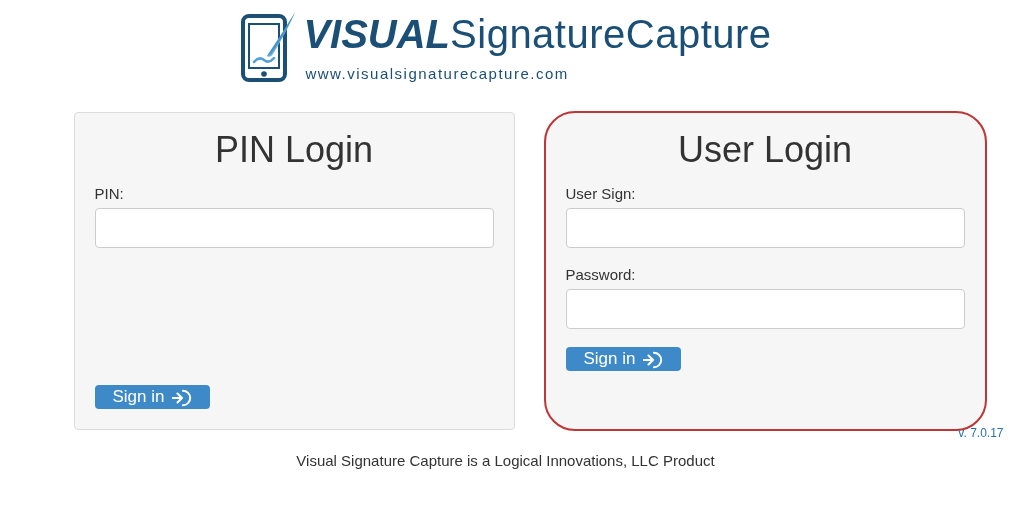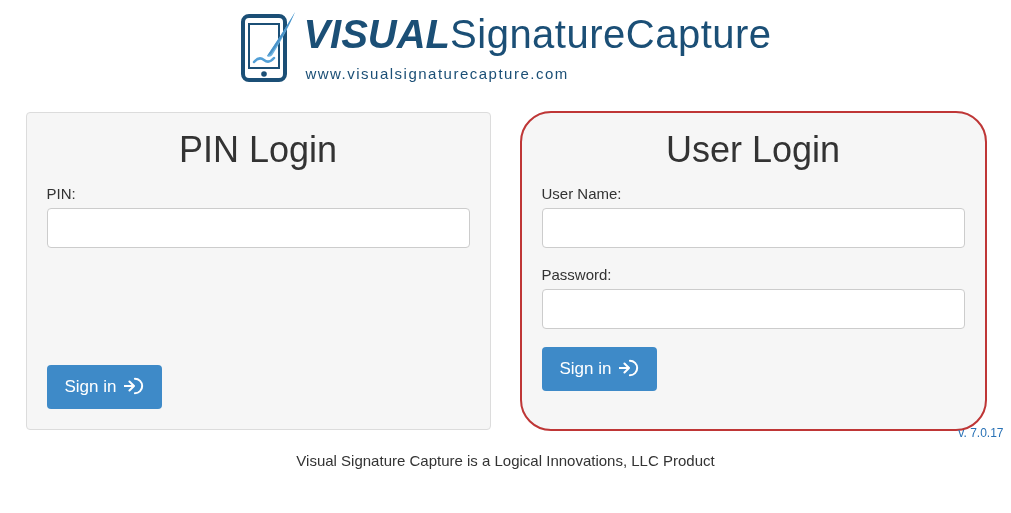--- a/index.html
+++ b/index.html
@@ -57,20 +57,21 @@
       color: #1b4f76;
       letter-spacing: 1.5px;
       margin-top: 12px;
       font-weight: 500;
       padding-left: 2px;
     }
     .panels {
       display: flex;
       gap: 30px;
       justify-content: space-between;
+      margin-left: 48px;
     }
     .panel {
       flex: 1;
       background: #f6f6f6;
       border: 1px solid #dcdcdc;
       border-radius: 4px;
       padding: 16px 20px 18px;
       min-height: 318px;
       position: relative;
     }
@@ -99,27 +100,27 @@
       padding: 10px 12px;
       border: 1px solid #ccc;
       border-radius: 4px;
       background: #fff;
       margin-bottom: 18px;
       font-family: inherit;
     }
     .panel-left .btn-row { position: absolute; bottom: 20px; left: 20px; }
     .btn {
       display: inline-flex;
-      align-items: flex-start;
+      align-items: flex-end;
       gap: 8px;
       background: #3e8ac8;
       color: #fff;
       border: none;
       border-radius: 4px;
-      padding: 12px 18px;
+      padding: 2px 18px;
       font-size: 17px;
       cursor: pointer;
       font-family: inherit;
     }
     .btn-icon { width: 20px; height: 18px; }
     .footer {
       width: 960px;
       margin: 10px auto 0;
       text-align: center;
       font-size: 15px;
@@ -171,21 +172,21 @@
           <svg class="btn-icon" viewBox="0 0 22 18">
             <path d="M0 9 L10 9 M6 4 L11 9 L6 14" stroke="#fff" stroke-width="2.2" fill="none" stroke-linecap="round" stroke-linejoin="round"></path>
             <path d="M12 1 A8 8 0 1 1 12 17" stroke="#fff" stroke-width="2.2" fill="none" stroke-linecap="round"></path>
           </svg>
         </button>
       </div>
     </div>
 
     <div class="panel highlight">
       <h2 class="panel-title">User Login</h2>
-      <label class="field-label">User Name:</label>
+      <label class="field-label">User Sign:</label>
       <input class="field-input" type="text" value="" style="">
       <label class="field-label">Password:</label>
       <input class="field-input" type="password" value="" style="">
       <button class="btn">
         <span>Sign in</span>
         <svg class="btn-icon" viewBox="0 0 22 18">
           <path d="M0 9 L10 9 M6 4 L11 9 L6 14" stroke="#fff" stroke-width="2.2" fill="none" stroke-linecap="round" stroke-linejoin="round"></path>
           <path d="M12 1 A8 8 0 1 1 12 17" stroke="#fff" stroke-width="2.2" fill="none" stroke-linecap="round"></path>
         </svg>
       </button>

